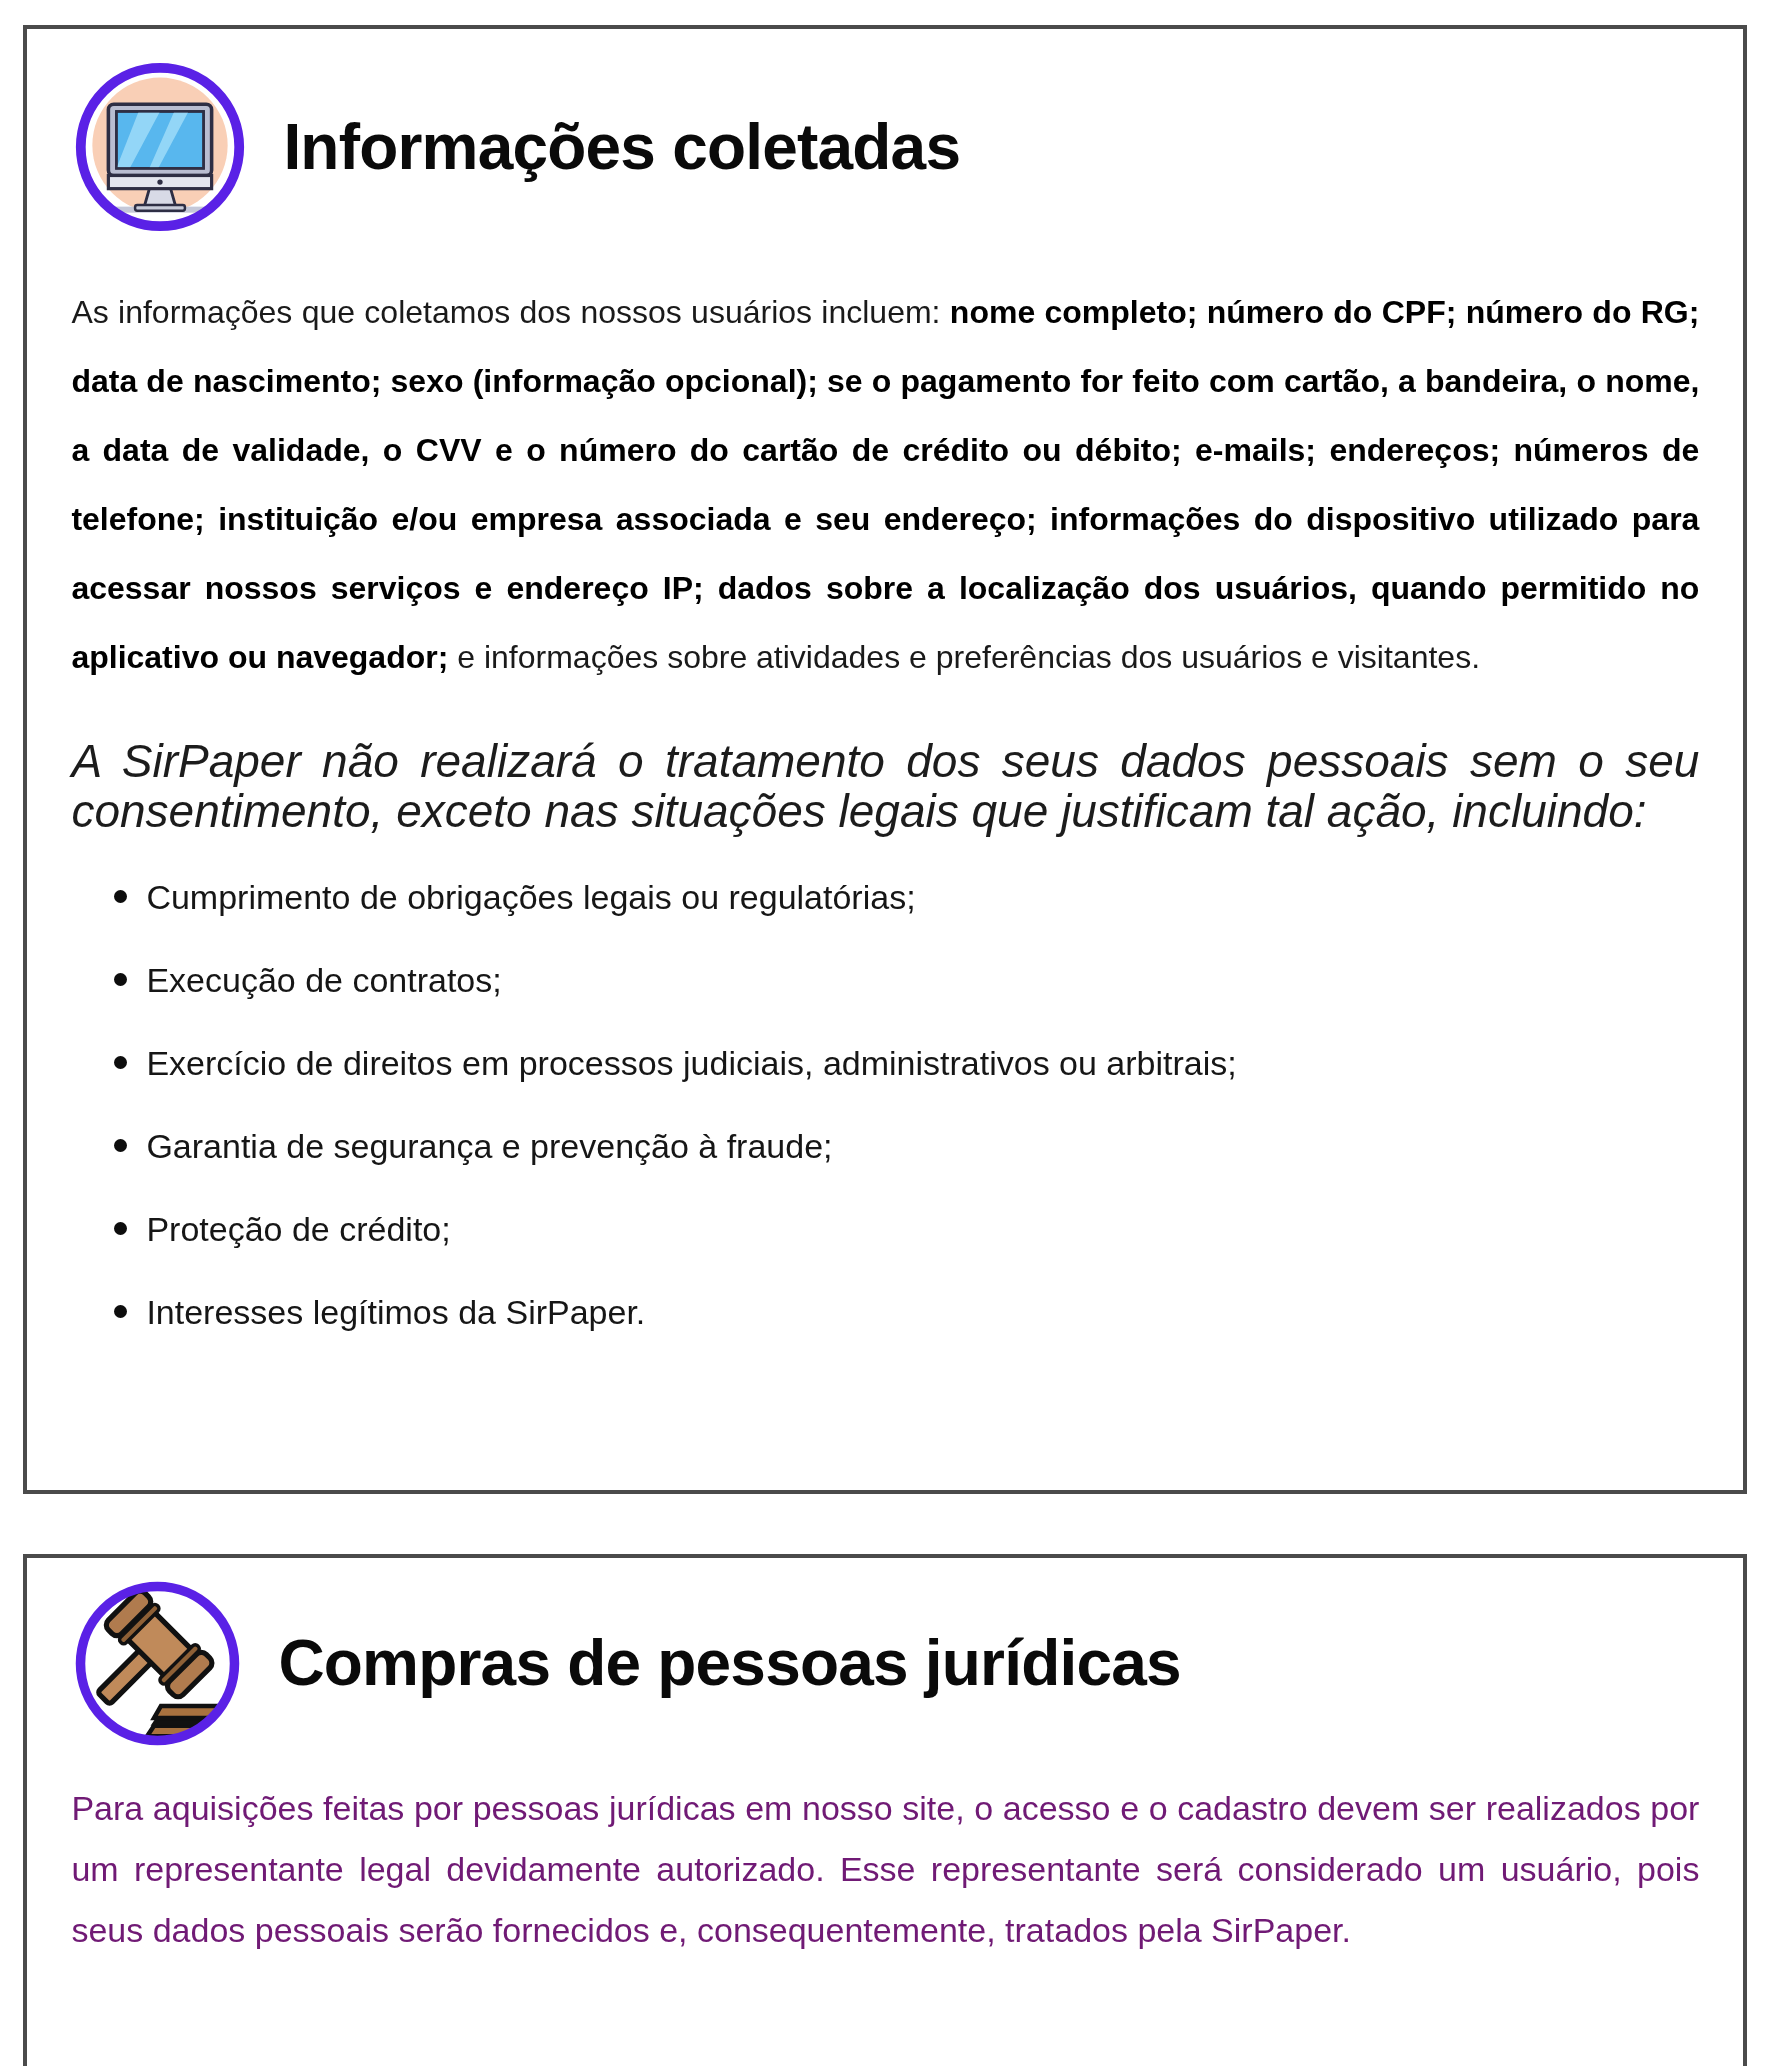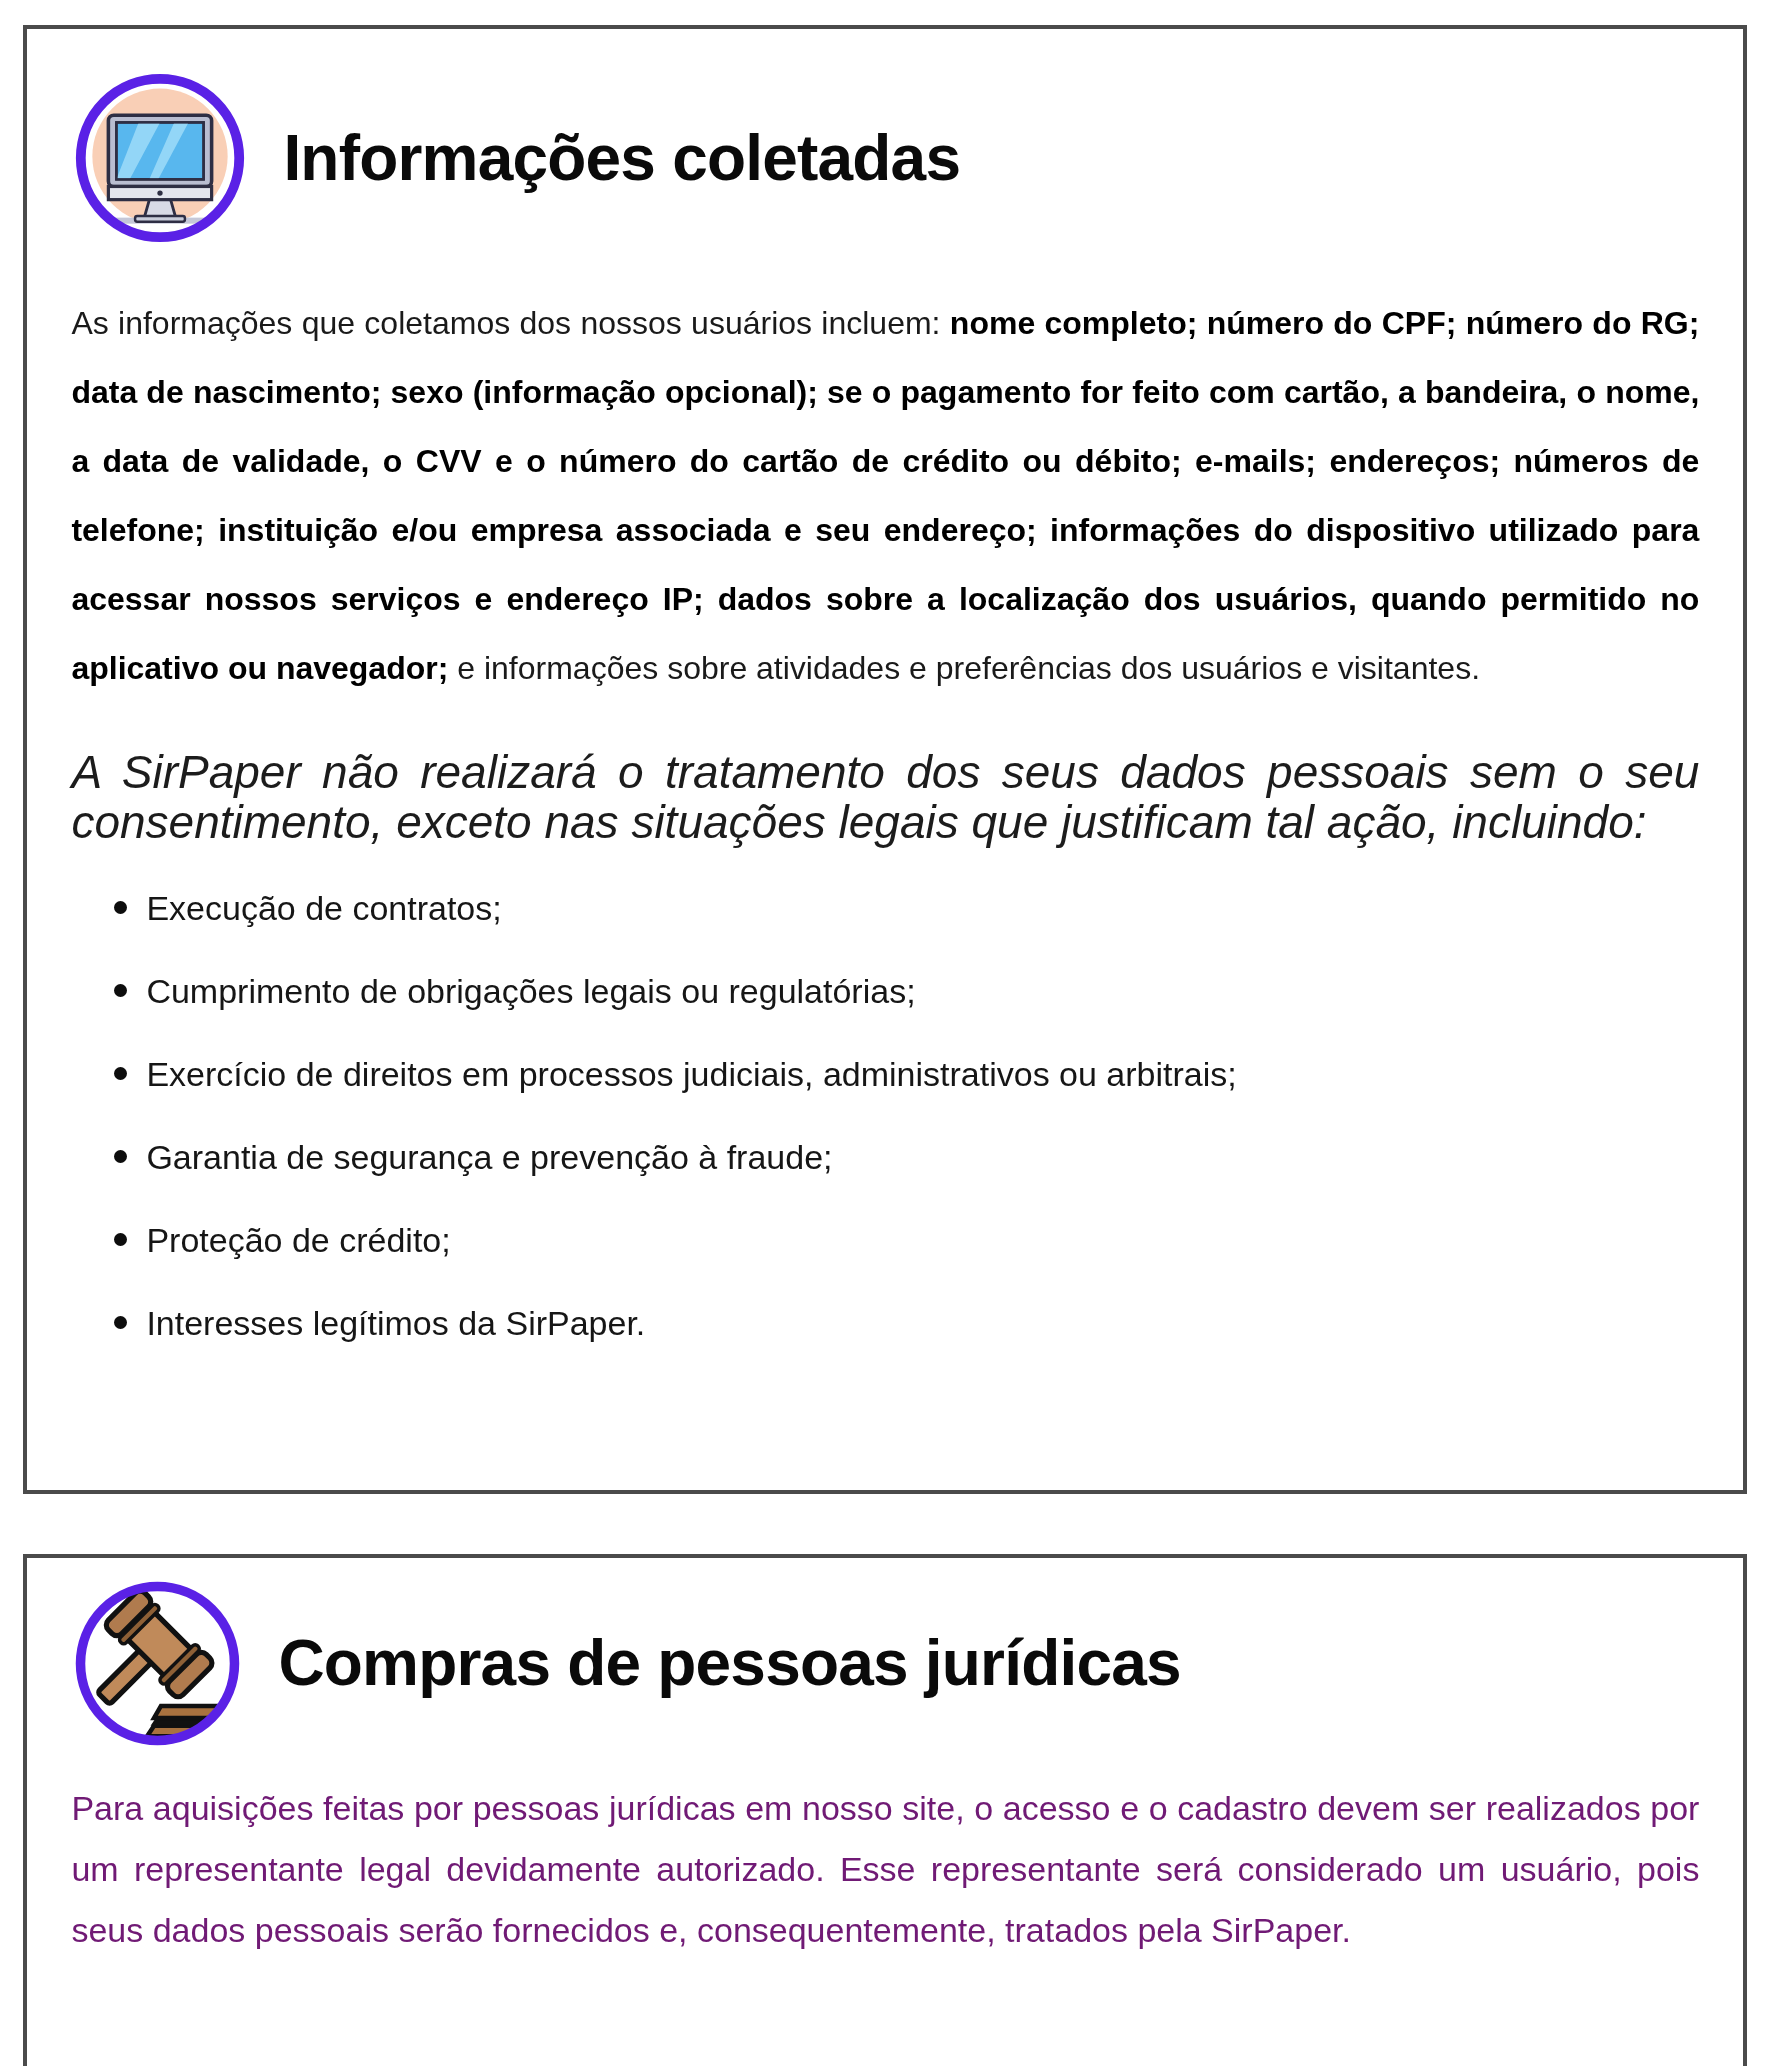--- a/index.html
+++ b/index.html
@@ -10,21 +10,21 @@
     color:#161616;
     overflow:hidden;
   }
   .box {
     border:4.7px solid #4b4b4b;
     background:#ffffff;
     margin-left:23.4px;
     width:1724px;
     overflow:hidden;
   }
-  .box-1 { margin-top:25px; height:1469px; padding:40px 44px 0 44px; }
+  .box-1 { margin-top:25px; height:1469px; padding:29px 44px 0 44px; }
   .box-2 { margin-top:60px; height:584px; padding:19px 44px 13px 44px; }
 
   .section-header { display:flex; align-items:center; gap:34px; }
   .icon-badge { width:178px; height:178px; flex:0 0 auto; }
   .box-2 .icon-badge { width:173px; height:173px; }
   .section-title {
     font-size:64px; font-weight:700; color:#0a0a0a;
     letter-spacing:-0.8px; line-height:1.1;
   }
 
@@ -103,22 +103,22 @@
     </span>
 
     <h1 class="section-title">Informações coletadas</h1>
   </div>
 
   <p class="intro-paragraph"><span>As informações que coletamos dos nossos usuários incluem: </span><b>nome completo; número do CPF; número do RG; data de nascimento; sexo (informação opcional); se o pagamento for feito com cartão, a bandeira, o nome, a data de validade, o CVV e o número do cartão de crédito ou débito; e-mails; endereços; números de telefone; instituição e/ou empresa associada e seu endereço; informações do dispositivo utilizado para acessar nossos serviços e endereço IP; dados sobre a localização dos usuários, quando permitido no aplicativo ou navegador;</b><span> e informações sobre atividades e preferências dos usuários e visitantes.</span></p>
 
   <p class="consent-note">A SirPaper não realizará o tratamento dos seus dados pessoais sem o seu consentimento, exceto nas situações legais que justificam tal ação, incluindo:</p>
 
   <ul class="legal-bases-list">
+    <li>Cumprimento de obrigações legais ou regulatórias;</li>
     <li>Execução de contratos;</li>
-    <li>Cumprimento de obrigações legais ou regulatórias;</li>
     <li>Exercício de direitos em processos judiciais, administrativos ou arbitrais;</li>
     <li>Garantia de segurança e prevenção à fraude;</li>
     <li>Proteção de crédito;</li>
     <li>Interesses legítimos da SirPaper.</li>
   </ul>
 </section>
 
 <section class="box box-2">
   <div class="section-header">
 

